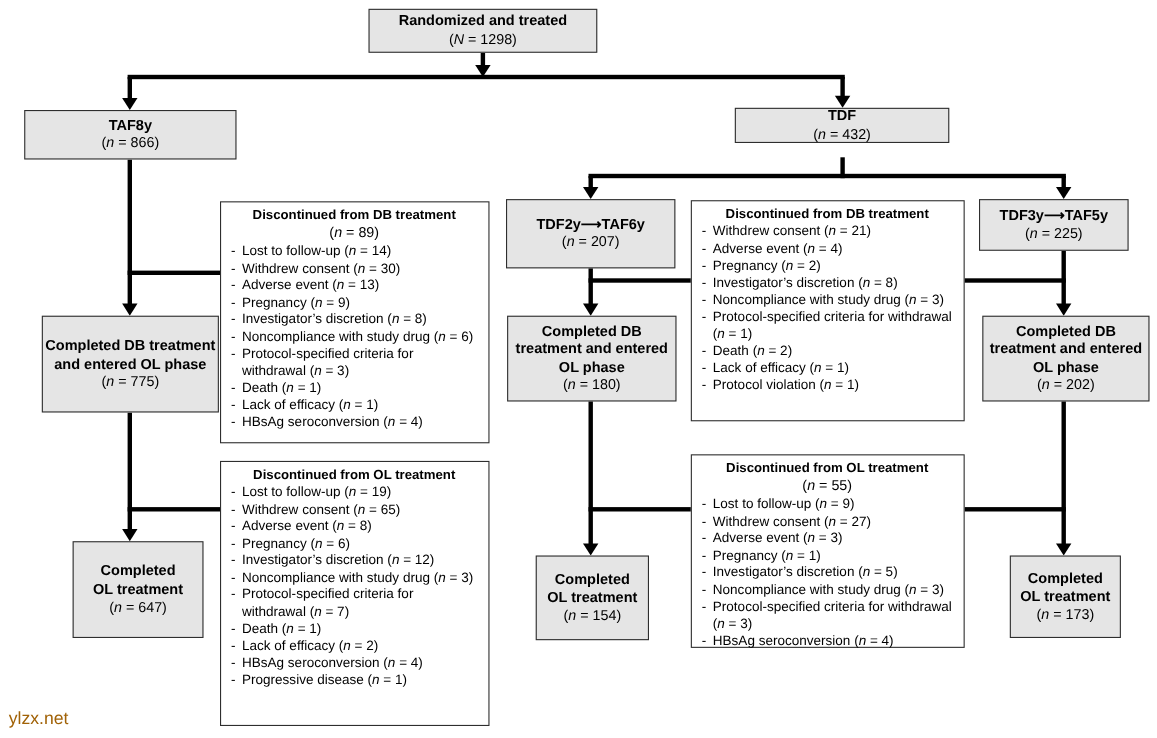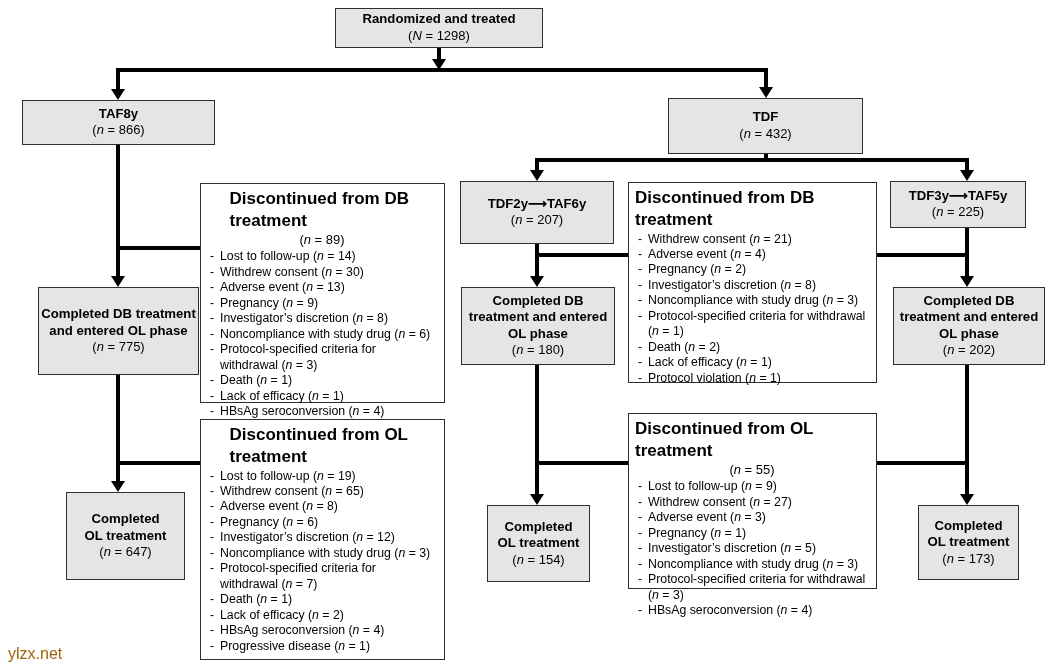--- a/index.html
+++ b/index.html
@@ -11,21 +11,21 @@
     position:absolute; background:#e5e5e5; border:1.6px solid #2e2e2e; box-sizing:border-box;
     display:flex; flex-direction:column; justify-content:center; align-items:center;
     text-align:center;
   }
   .box .t { font-weight:bold; font-size:13.2px; line-height:1.25; }
   .box .c { font-size:13px; line-height:1.3; }
   .dbox {
     position:absolute; background:#fff; border:1.6px solid #2e2e2e; box-sizing:border-box;
     padding:4px 7px 4px 6px;
   }
-  .dbox .t { font-weight:bold; font-size:17px; line-height:1.28; }
+  .dbox .t { font-weight:bold; font-size:12px; line-height:1.28; text-align:center; }
   .dbox .c { font-size:13px; line-height:1.3; text-align:center; }
   .dbox .items { font-size:12.3px; line-height:1.26; margin-top:1px; text-align:left; }
   .item { position:relative; padding-left:13px; }
   .item::before { content:"-"; position:absolute; left:3px; }
   .narrowtitle .t { max-width:185px; margin:0 auto; }
   .comp-ol .t { max-width:82px; }
   .ln { position:absolute; background:#000; }
   .arrow {
     position:absolute; width:0; height:0;
     border-left:7px solid transparent; border-right:7px solid transparent;
@@ -74,21 +74,21 @@
   <div class="box" style="left:335px;top:8px;width:208px;height:40px">
     <div class="t">Randomized and treated</div>
     <div class="c">(<i>N</i> = 1298)</div>
   </div>
 
   <div class="box" style="left:22px;top:100px;width:193px;height:45px">
     <div class="t">TAF8y</div>
     <div class="c">(<i>n</i> = 866)</div>
   </div>
 
-  <div class="box" style="left:668px;top:98px;width:195px;height:56px">
+  <div class="box" style="left:668px;top:98px;width:195px;height:32px">
     <div class="t">TDF</div>
     <div class="c">(<i>n</i> = 432)</div>
   </div>
 
   <div class="dbox narrowtitle" style="left:200px;top:183px;width:245px;height:220px">
     <div class="t">Discontinued from DB treatment</div>
     <div class="c">(<i>n</i> = 89)</div>
     <div class="items">
         <div class="item">Lost to follow-up (<i>n</i> = 14)</div>
         <div class="item">Withdrew consent (<i>n</i> = 30)</div>

